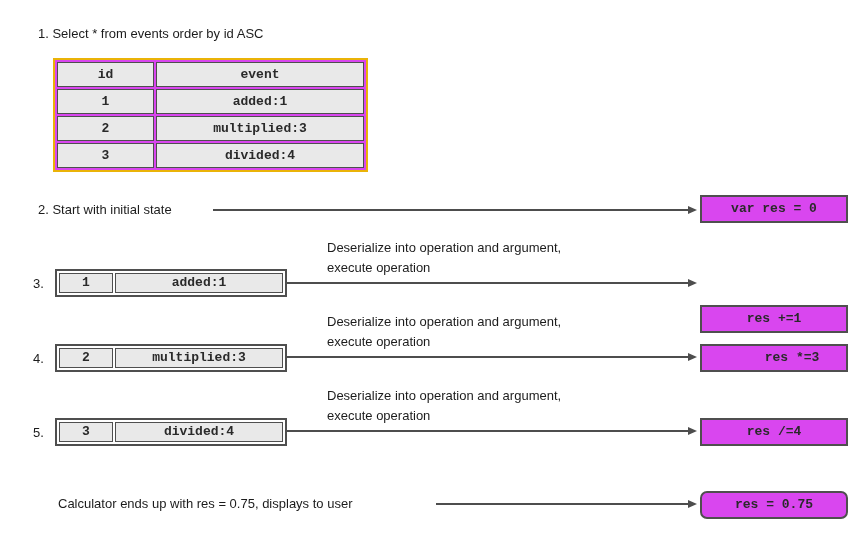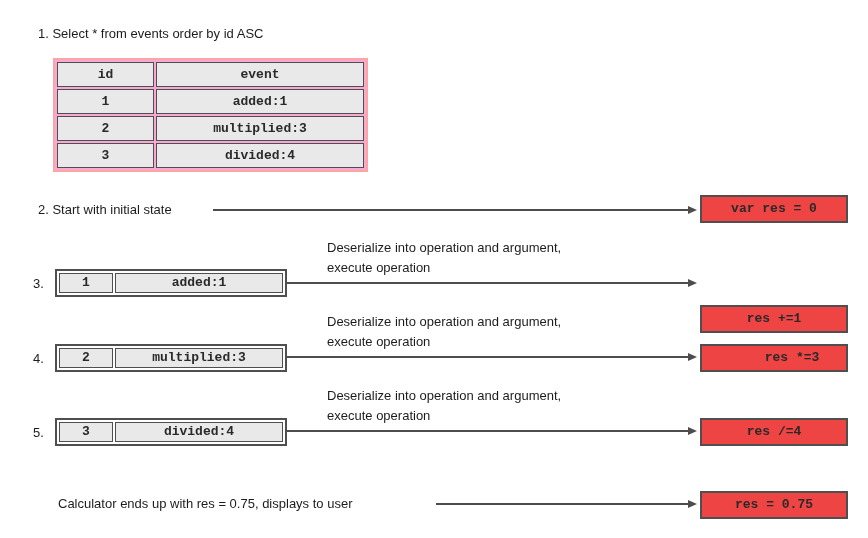--- a/index.html
+++ b/index.html
@@ -19,22 +19,22 @@
     color: #1c1c1c;
     white-space: nowrap;
   }
   
   table.events {
     position: absolute;
     left: 53px;
     top: 58px;
     border-collapse: separate;
     border-spacing: 2px;
-    border: 2px solid #fca5a5;
-    background: #f9a8d4;
+    border: 2px solid #eab308;
+    background: #d946ef;
   }
   table.events th, table.events td {
     border: 1px solid #4f4f4f;
     background: #e9e9e9;
     font-family: "Liberation Mono", "DejaVu Sans Mono", monospace;
     font-weight: bold;
     font-size: 13px;
     color: #2a2a2a;
     text-align: center;
     height: 23px;
@@ -70,21 +70,21 @@
   .event-box .cell-id { width: 54px; }
   .event-box .cell-event { flex: 1; }
   
   .result-box {
     position: absolute;
     left: 700px;
     width: 148px;
     height: 28px;
     box-sizing: border-box;
     border: 2px solid #4f4f4f;
-    background: #ef4444;
+    background: #d946ef;
     font-family: "Liberation Mono", "DejaVu Sans Mono", monospace;
     font-weight: bold;
     font-size: 13px;
     color: #2a2a2a;
     text-align: center;
     line-height: 24px;
     white-space: nowrap;
   }
   
   .arrow-line {
@@ -190,15 +190,15 @@
     <div class="cell cell-id">3</div>
     <div class="cell cell-event">divided:4</div>
   </div>
   <div class="arrow-line" style="left:287px; top:430px; width:401px;"></div>
   <div class="arrow-head" style="left:688px; top:427px;"></div>
   <div class="result-box" style="top:418px;">res /=4</div>
 
   <div class="sans" style="left:58px; top:497px;">Calculator ends up with res = 0.75, displays to user</div>
   <div class="arrow-line" style="left:436px; top:503px; width:252px;"></div>
   <div class="arrow-head" style="left:688px; top:500px;"></div>
-  <div class="result-box" style="top:491px;">res = 0.75</div>
+  <div class="result-box" style="top:491px;border-radius:7px;">res = 0.75</div>
 
 </div>
 
 </body></html>

